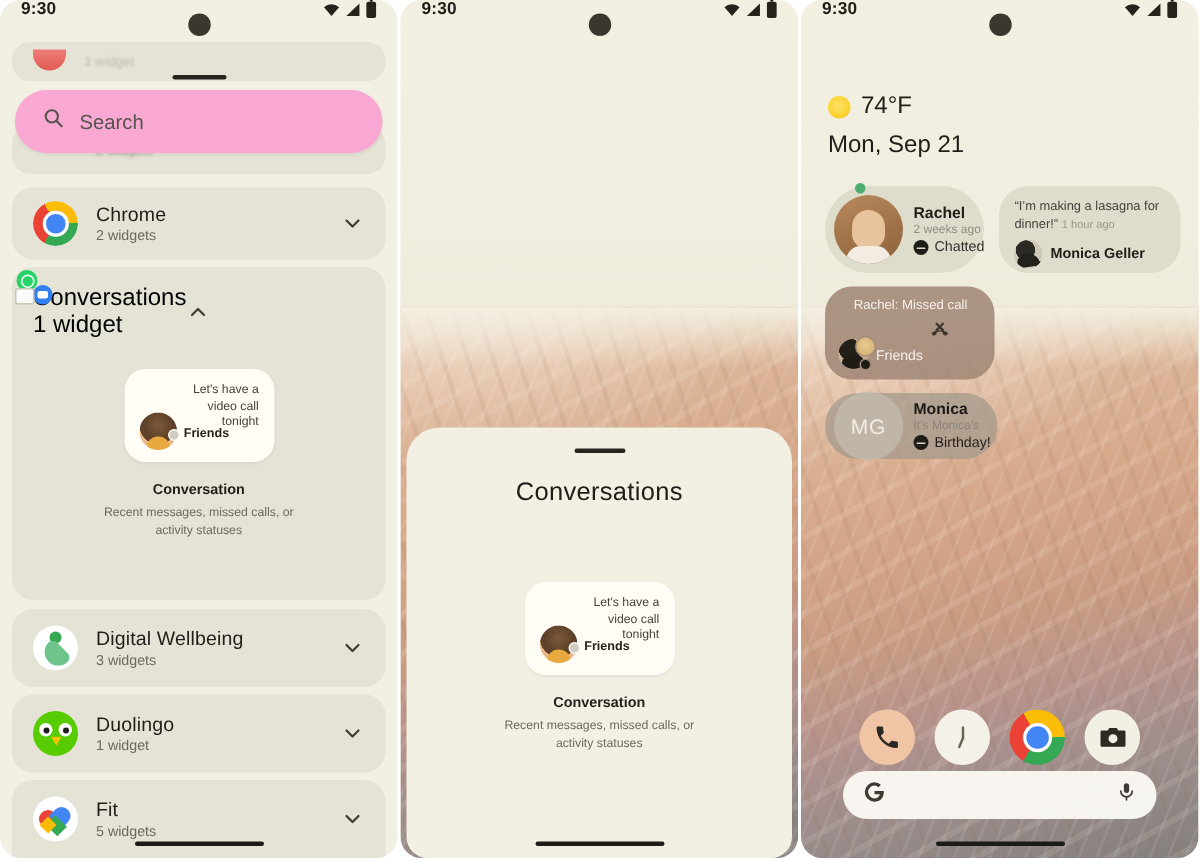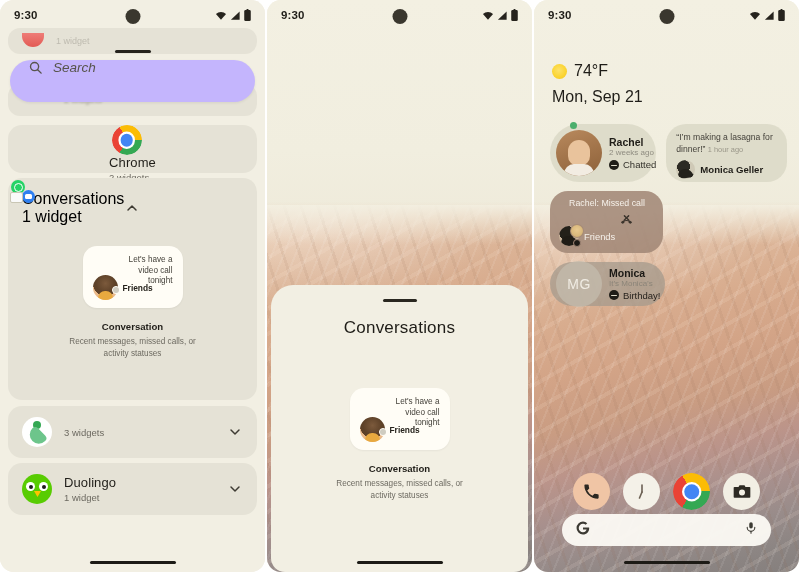--- a/index.html
+++ b/index.html
@@ -17,21 +17,21 @@
     overflow: hidden;
     border-radius: 14px;
     margin-right: 2px;
     background: #f2efe3;
   }
   .phone:last-child { margin-right: 0; }
 
   
   .statusbar {
     position: absolute; top: 0; left: 0; right: 0; height: 30px;
-    display: flex; align-items: center; justify-content: space-between;
+    display: flex; align-items: flex-start; justify-content: space-between;
     padding: 0 14px; z-index: 40;
   }
   .sb-time { font-size: 11.5px; font-weight: 600; color: #1f1d18; letter-spacing: .1px; }
   .sb-camera {
     position: absolute; left: 50%; top: 9px; transform: translateX(-50%);
     width: 15px; height: 15px; border-radius: 50%; background: #3a372e;
   }
   .sb-icons { display: flex; align-items: center; gap: 3px; }
   .sb-icons svg { display: block; }
 
@@ -87,24 +87,23 @@
     position:absolute; left:50%; transform:translateX(-50%);
     width: 36px; height: 3px; border-radius:2px; background:#26231d;
     top: 50px; z-index: 22;
   }
 
   .search-wrap {
     position: absolute; left: 10px; right: 10px; top: 60px; height: 42px; z-index: 20;
   }
   .search-bar {
     width:100%; height:100%;
-    background:#c4b5fd; border-radius: 22px;
-    display:flex; align-items:flex-start; gap:10px; padding: 0 18px;
+    background:#f9a8d4; border-radius: 22px;
+    display:flex; align-items:center; gap:10px; padding: 0 18px;
     box-shadow: 0 1px 3px rgba(0,0,0,.07);
-    font-style: italic;
   }
   .search-bar .ph { font-size: 13.5px; color: #57544c; }
 
   .blur-row {
     position: absolute; left: 8px; right: 8px; top: 84px; height: 32px;
     background: #e5e2d6; border-radius: 12px; z-index: 12;
     display:flex; align-items:center; padding: 0 56px;
   }
   .blur-row .t { font-size: 9px; color:#a3a096; filter: blur(1.2px); }
 
@@ -321,21 +320,21 @@
           <span>
             <svg width="15" height="15" viewBox="0 0 24 24" fill="none" stroke="#57544c" stroke-width="2.2">
               <circle cx="10.5" cy="10.5" r="6.5"></circle>
                 <line x1="15.5" y1="15.5" x2="21" y2="21" stroke-linecap="round"></line>
             </svg>
           </span>
           <span class="ph">Search</span>
         </div>
       </div>
 
-      <div class="app-row" style="top:125px;height:48px;flex-direction:column;">
+      <div class="app-row" style="top:125px;height:48px;">
         <div class="app-icon">
           <div class="chrome-ring"></div>
         </div>
         <div class="txt">
           <div class="name">Chrome</div>
           <div class="sub">2 widgets</div>
         </div>
         <span class="chev">
           <svg width="16" height="16" viewBox="0 0 24 24" fill="none" stroke="#3e3b33" stroke-width="2.2" stroke-linecap="round" stroke-linejoin="round">
               <polyline points="6,9 12,15 18,9"></polyline>
@@ -378,20 +377,21 @@
           <div class="preview-desc">Recent messages, missed calls, or activity statuses</div>
         </div>
       </div>
 
       <div class="app-row" style="top:406px;height:52px;">
         <div class="app-icon" style="background:#ffffff;">
           <span style="position:absolute;left:11px;top:4px;width:8px;height:8px;border-radius:50%;background:#34a853;"></span>
           <span style="position:absolute;left:6px;top:13px;width:18px;height:13px;border-radius:4px 4px 9px 9px;background:#6dc58b;transform:rotate(45deg);"></span>
         </div>
         <div class="txt">
+          <div class="name">Digital Wellbeing</div>
           <div class="sub">3 widgets</div>
         </div>
         <span class="chev">
           <svg width="16" height="16" viewBox="0 0 24 24" fill="none" stroke="#3e3b33" stroke-width="2.2" stroke-linecap="round" stroke-linejoin="round">
               <polyline points="6,9 12,15 18,9"></polyline>
             </svg>
         </span>
       </div>
 
       <div class="app-row" style="top:463px;height:52px;">
@@ -406,20 +406,37 @@
           <div class="name">Duolingo</div>
           <div class="sub">1 widget</div>
         </div>
         <span class="chev">
           <svg width="16" height="16" viewBox="0 0 24 24" fill="none" stroke="#3e3b33" stroke-width="2.2" stroke-linecap="round" stroke-linejoin="round">
               <polyline points="6,9 12,15 18,9"></polyline>
             </svg>
         </span>
       </div>
 
+      <div class="app-row" style="top:520px;height:52px;border-radius:14px 14px 0 0;">
+        <div class="app-icon" style="background:#ffffff;">
+          <span style="position:absolute;left:4px;top:9px;width:12px;height:12px;border-radius:6px 0 0 6px;background:#ea4335;transform:rotate(45deg);"></span>
+          <span style="position:absolute;left:13px;top:7px;width:12px;height:12px;border-radius:6px 6px 0 0;background:#4285f4;transform:rotate(45deg);"></span>
+          <span style="position:absolute;left:10px;top:15px;width:11px;height:9px;background:#34a853;transform:rotate(45deg);"></span>
+          <span style="position:absolute;left:6px;top:15px;width:8px;height:8px;background:#fbbc05;transform:rotate(45deg);"></span>
+        </div>
+        <div class="txt">
+          <div class="name">Fit</div>
+          <div class="sub">5 widgets</div>
+        </div>
+        <span class="chev">
+          <svg width="16" height="16" viewBox="0 0 24 24" fill="none" stroke="#3e3b33" stroke-width="2.2" stroke-linecap="round" stroke-linejoin="round">
+              <polyline points="6,9 12,15 18,9"></polyline>
+            </svg>
+        </span>
+      </div>
 
       <div class="nav-pill"></div>
     </div>
 
     <div class="statusbar">
       <div class="sb-time">9:30</div>
       <div class="sb-camera"></div>
       <div class="sb-icons">
         <span>
             <svg width="12" height="11" viewBox="0 0 24 24" fill="#26231d">

